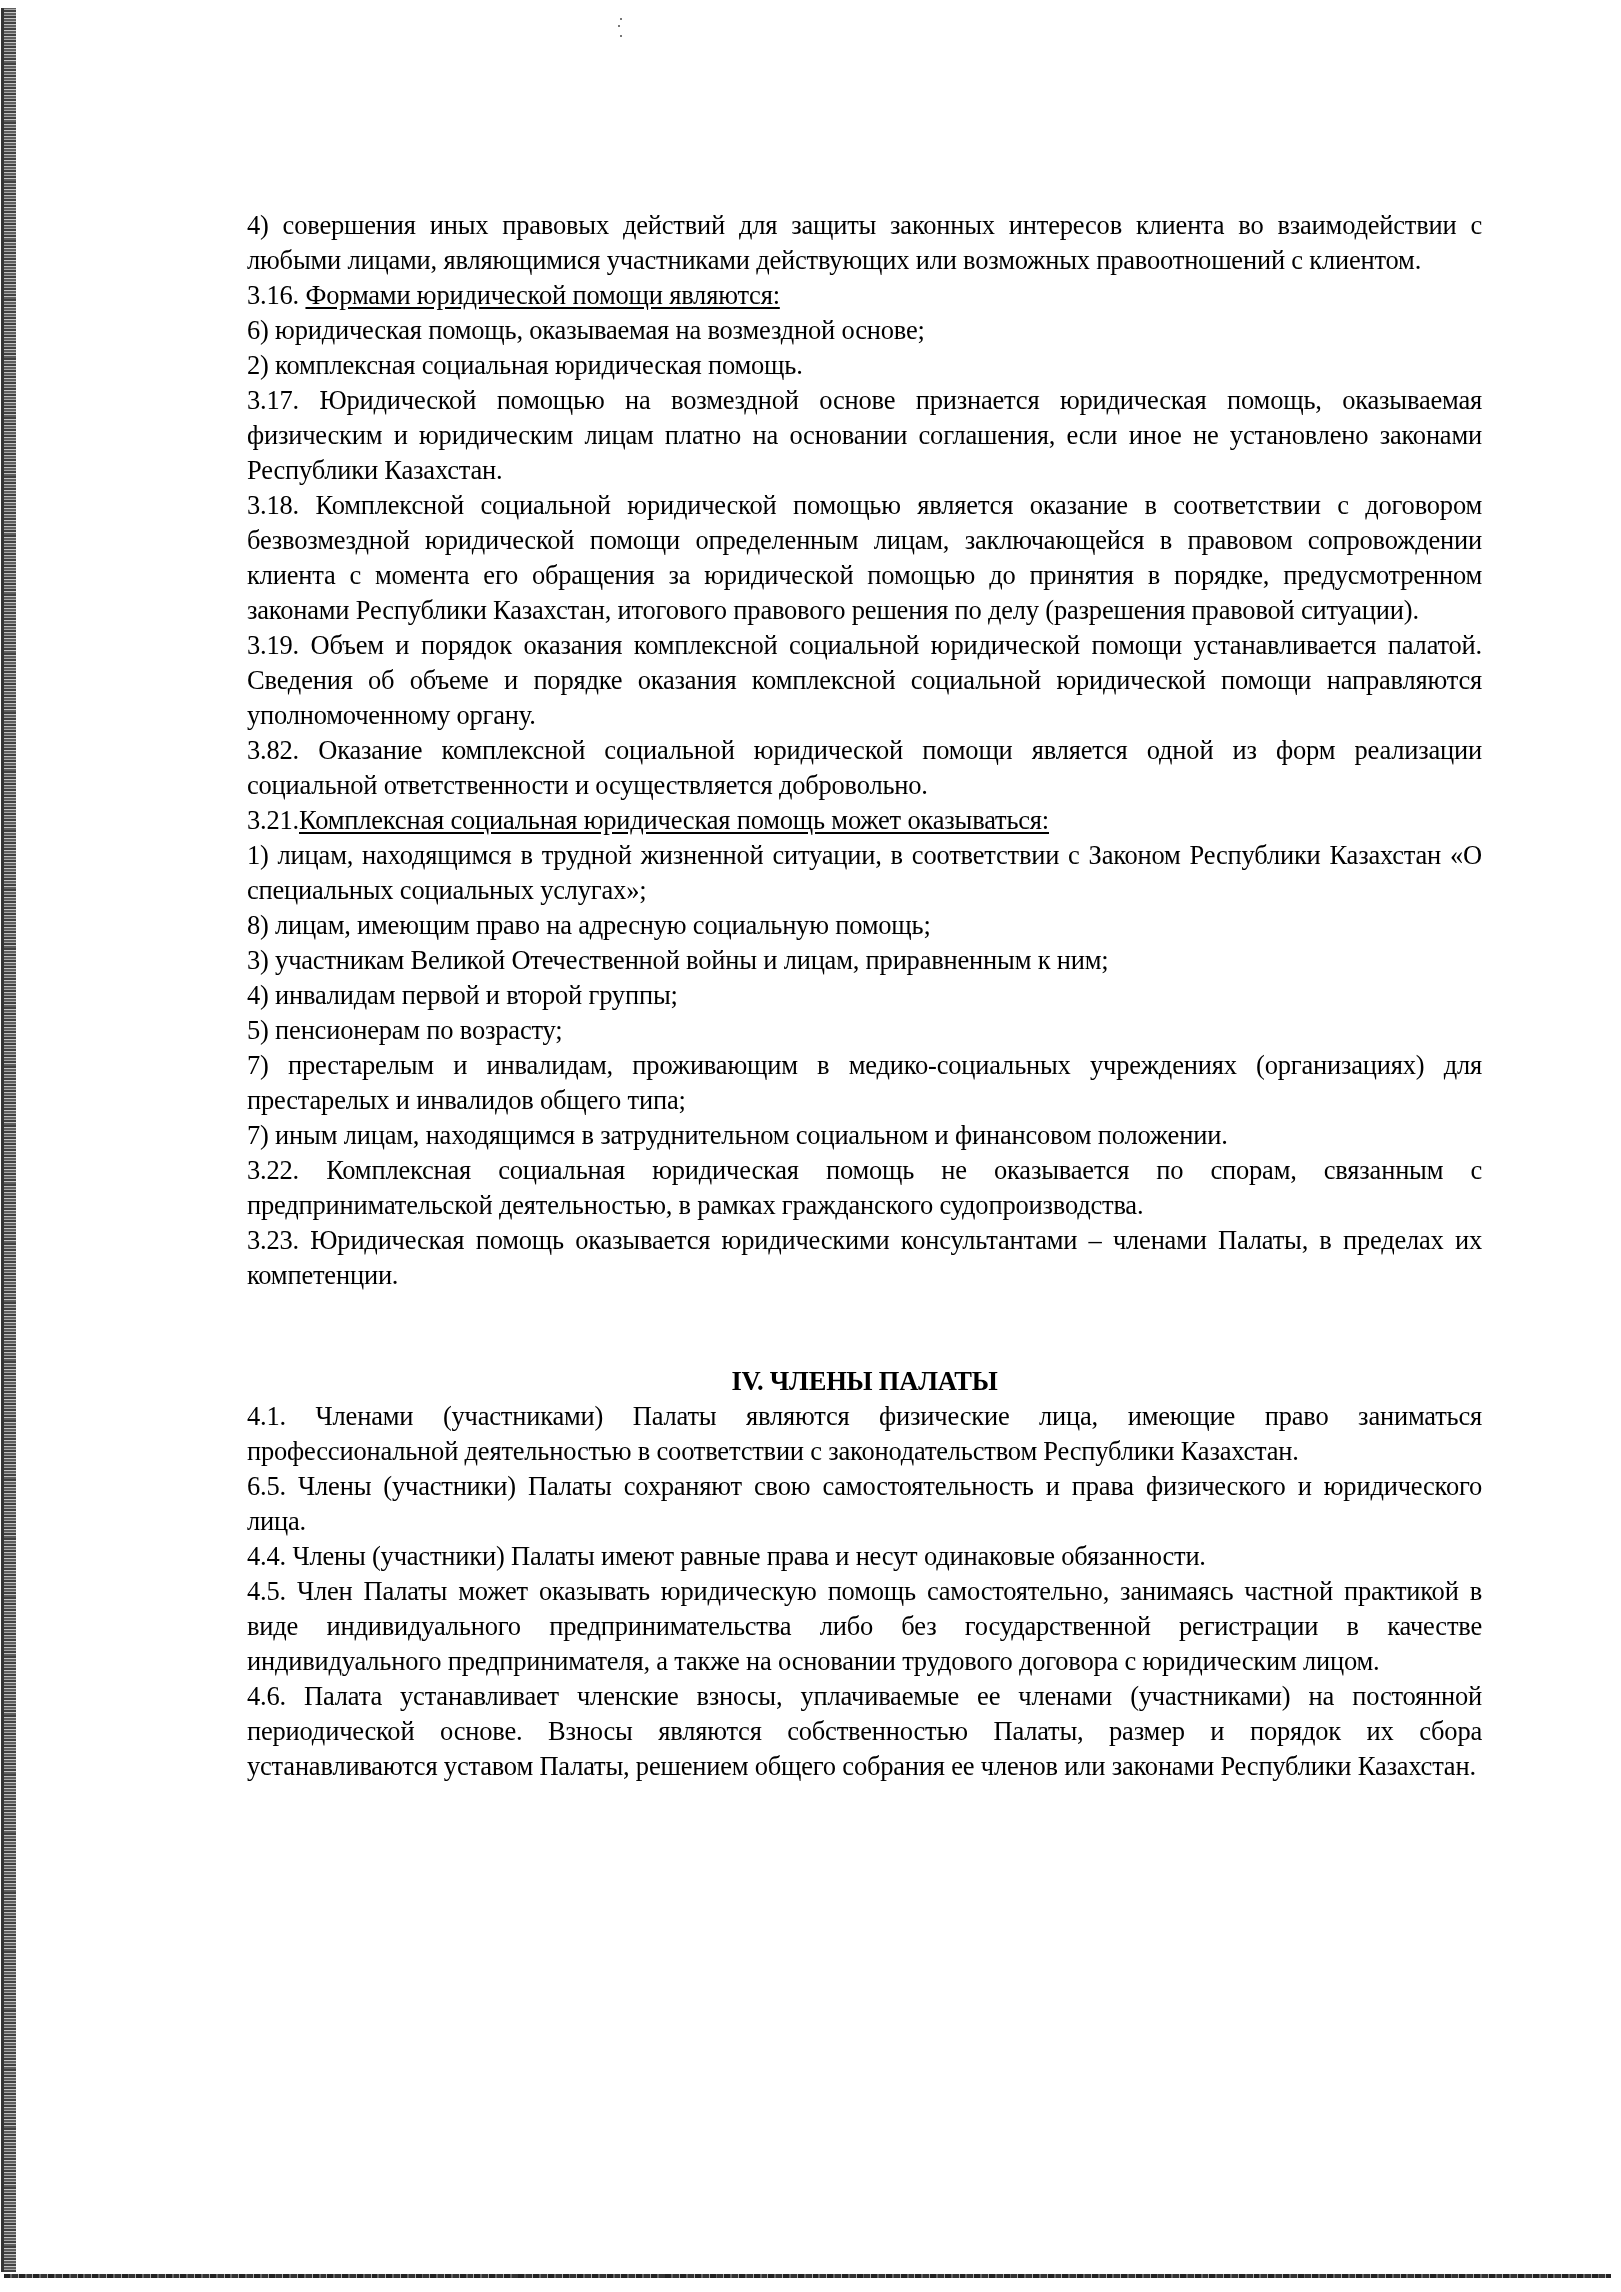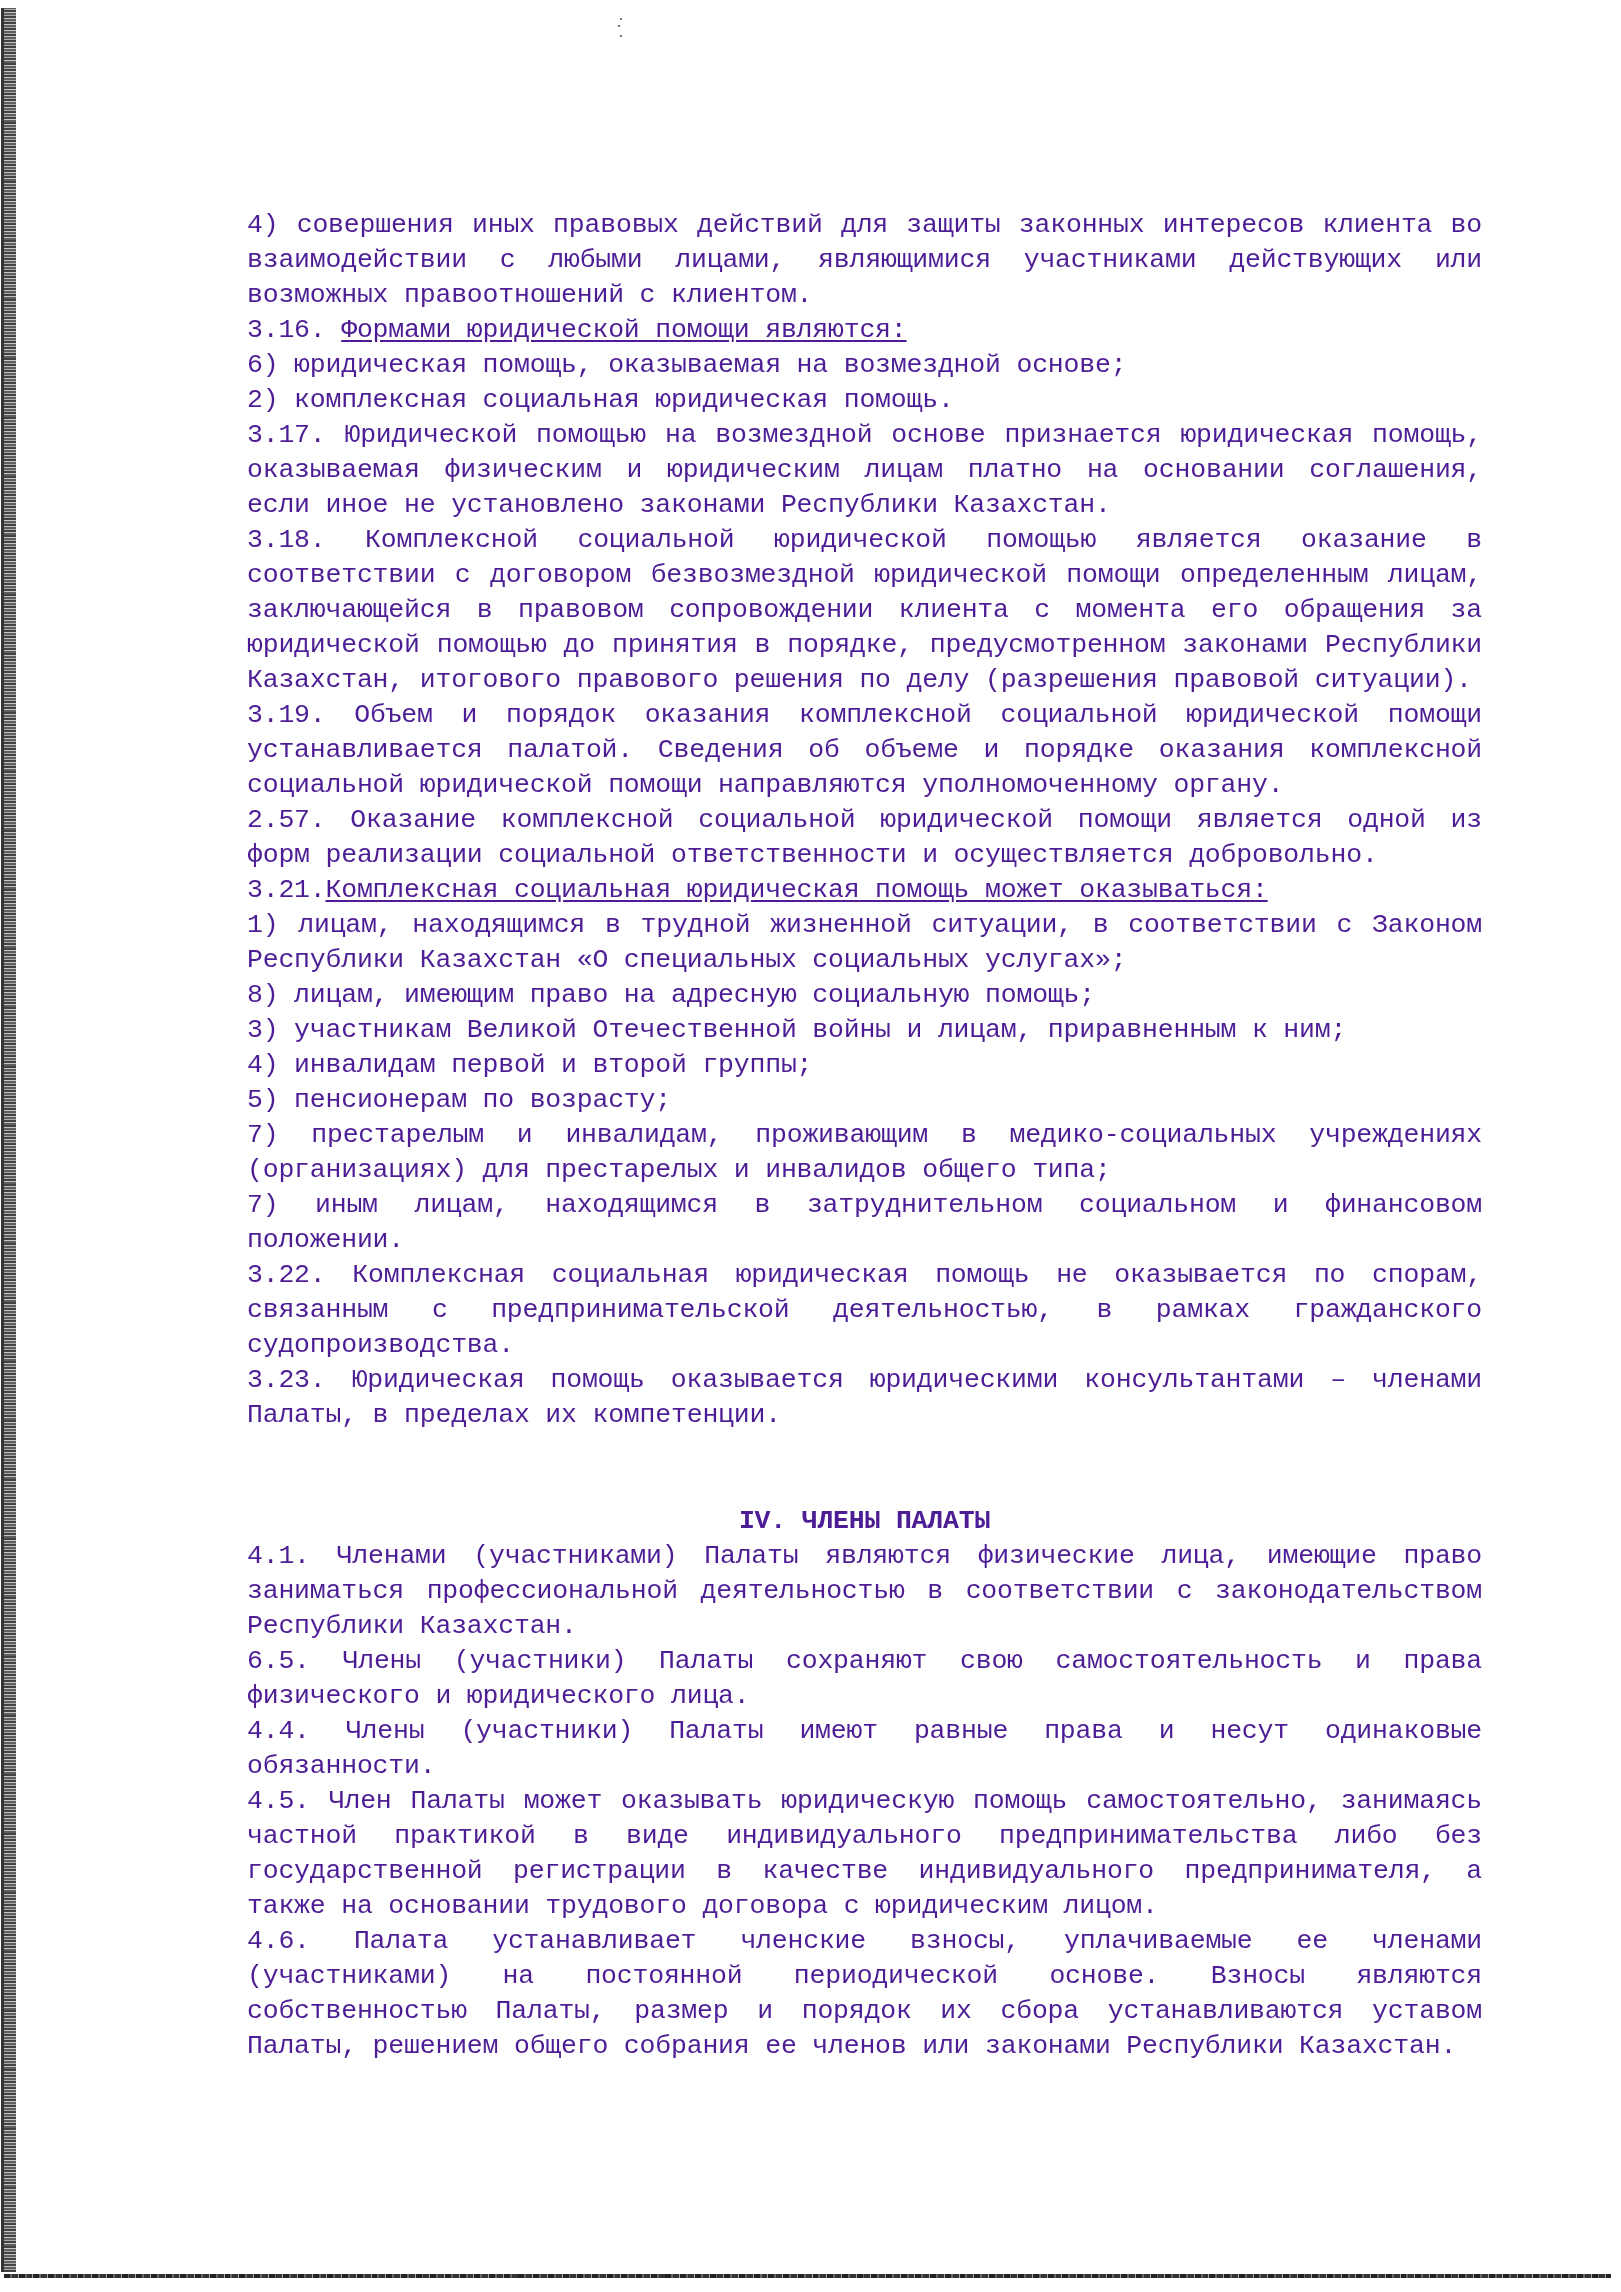--- a/index.html
+++ b/index.html
@@ -11,22 +11,22 @@
   }
   .scan-edge-left::after {
     content: ""; position: absolute; left: -2.9px; top: 0; width: 2.9px; height: 100%; background: #111;
   }
   .scan-edge-bottom {
     position: absolute; left: 3.9px; top: 2274px; width: 1607px; height: 3.9px;
     background: repeating-linear-gradient(90deg, #222 0 5.9px, #666 5.9px 7.8px, #333 7.8px 13.7px, #aaa 13.7px 14.7px);
   }
   .page {
     position: absolute; left: 247px; top: 208px; width: 1235px;
-    font-family: Liberation Mono, monospace;
-    font-size: 26.5px; line-height: 35px; color: #4c1d95;
+    font-family: Liberation Serif, serif;
+    font-size: 26.5px; line-height: 35px; color: #000000;
     letter-spacing: -0.2px;
   }
   .para { margin: 0; text-align: justify; }
   .underline { text-decoration: underline; text-underline-offset: 2.9px; }
   .section-title {
     text-align: center; font-weight: bold; margin: 71px 0 0 0;
   }
   .speck { position: absolute; width: 2px; height: 2px; background: #777; }
 </style>
 </head>
@@ -45,21 +45,21 @@
   <p class="para">
     <span>3.16.</span>
     <span class="underline">Формами юридической помощи являются:</span>
   </p>
 
   <p class="para">6) юридическая помощь, оказываемая на возмездной основе;</p>
   <p class="para">2) комплексная социальная юридическая помощь.</p>
   <p class="para">3.17. Юридической помощью на возмездной основе признается юридическая помощь, оказываемая физическим и юридическим лицам платно на основании соглашения, если иное не установлено законами Республики Казахстан.</p>
   <p class="para">3.18. Комплексной социальной юридической помощью является оказание в соответствии с договором безвозмездной юридической помощи определенным лицам, заключающейся в правовом сопровождении клиента с момента его обращения за юридической помощью до принятия в порядке, предусмотренном законами Республики Казахстан, итогового правового решения по делу (разрешения правовой ситуации).</p>
   <p class="para">3.19. Объем и порядок оказания комплексной социальной юридической помощи устанавливается палатой. Сведения об объеме и порядке оказания комплексной социальной юридической помощи направляются уполномоченному органу.</p>
-  <p class="para">2.57. Оказание комплексной социальной юридической помощи является одной из форм реализации социальной ответственности и осуществляется добровольно.</p>
+  <p class="para">3.82. Оказание комплексной социальной юридической помощи является одной из форм реализации социальной ответственности и осуществляется добровольно.</p>
 
   <p class="para">
     <span>3.21.</span><span class="underline">Комплексная социальная юридическая помощь может оказываться:</span>
   </p>
 
   <p class="para">1) лицам, находящимся в трудной жизненной ситуации, в соответствии с Законом Республики Казахстан «О специальных социальных услугах»;</p>
   <p class="para">8) лицам, имеющим право на адресную социальную помощь;</p>
   <p class="para">3) участникам Великой Отечественной войны и лицам, приравненным к ним;</p>
   <p class="para">4) инвалидам первой и второй группы;</p>
   <p class="para">5) пенсионерам по возрасту;</p>

